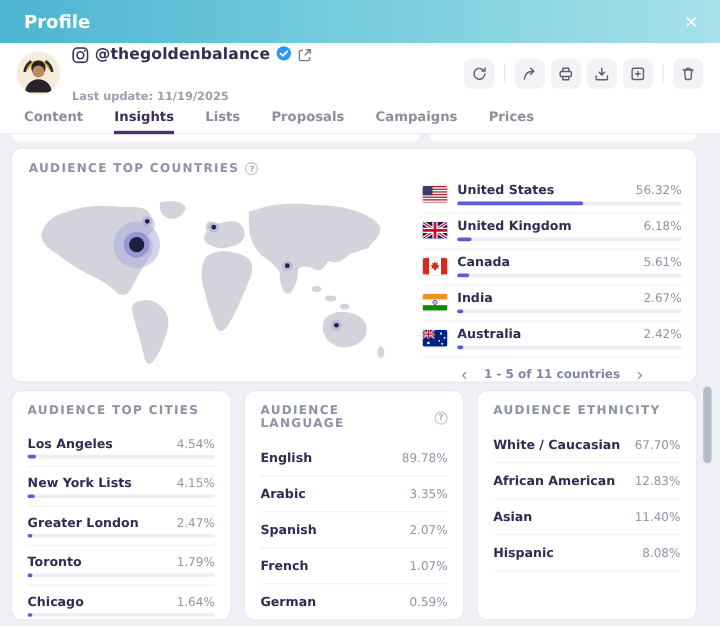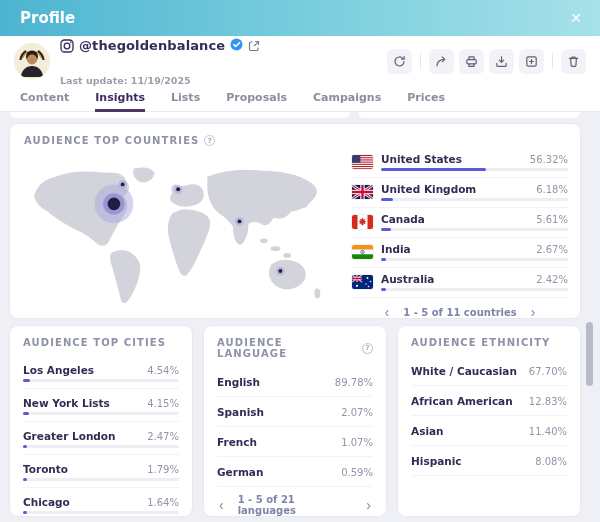--- a/index.html
+++ b/index.html
@@ -419,20 +419,26 @@
         </div>
         <div class="rows">
           <div class="b-row no-bar">
             <div class="b-line">
                 <span class="c-name">English</span>
                 <span class="c-pct">89.78%</span>
               </div>
           </div>
           <div class="b-row no-bar">
             <div class="b-line">
+                <span class="c-name">Arabic</span>
+                <span class="c-pct">3.35%</span>
+              </div>
+          </div>
+          <div class="b-row no-bar">
+            <div class="b-line">
                 <span class="c-name">Spanish</span>
                 <span class="c-pct">2.07%</span>
               </div>
           </div>
           <div class="b-row no-bar">
             <div class="b-line">
                 <span class="c-name">French</span>
                 <span class="c-pct">1.07%</span>
               </div>
           </div>

